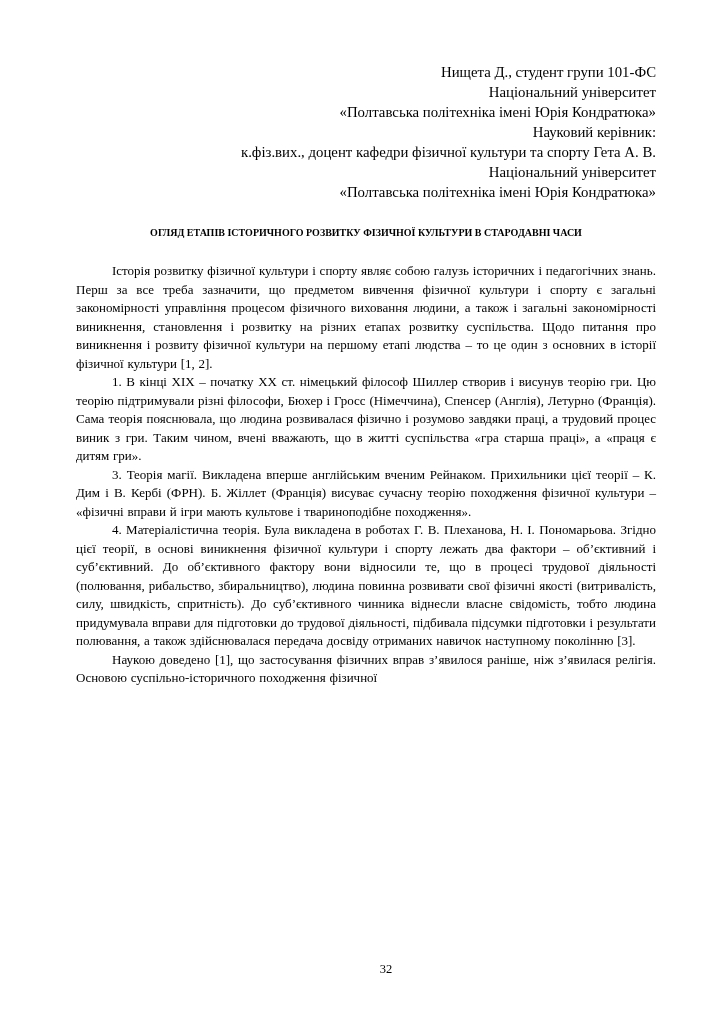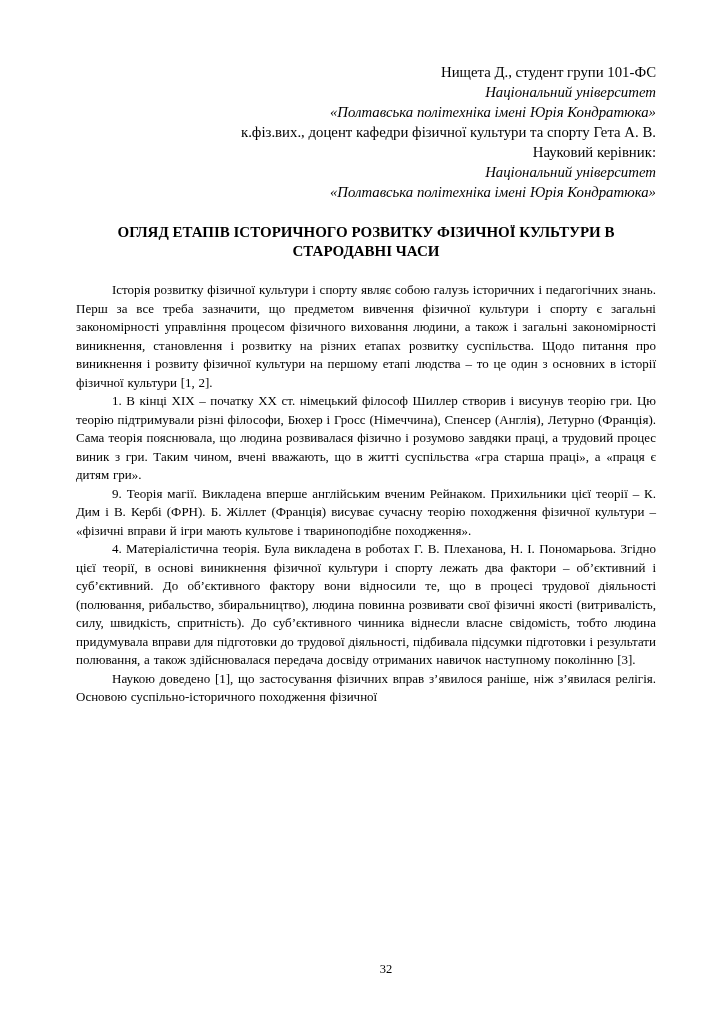--- a/index.html
+++ b/index.html
@@ -20,27 +20,26 @@
   }
   .header-block {
     text-align: right;
     font-size: 14.8px;
     line-height: 20px;
   }
   .header-line {
     white-space: nowrap;
   }
   .italic {
-    font-style: italic;
   }
   .doc-title {
     margin: 21px 0 20px 0;
     text-align: center;
     font-weight: bold;
-    font-size: 15px;
+    font-size: 10px;
     line-height: 19px;
   }
   .body-text p {
     margin: 0;
     text-indent: 36px;
     text-align: justify;
     font-size: 13px;
     line-height: 18.5px;
     word-spacing: 0.5px;
   }
@@ -57,31 +56,31 @@
 </style>
 </head>
 <body>
 
 <div class="page">
 
   <div class="header-block">
     <div class="header-line">Нищета Д., студент групи 101-ФС</div>
     <div class="header-line italic">Національний університет</div>
     <div class="header-line italic">«Полтавська політехніка імені Юрія Кондратюка»</div>
+    <div class="header-line">Науковий керівник:</div>
     <div class="header-line">к.фіз.вих., доцент кафедри фізичної культури та спорту Гета А. В.</div>
-    <div class="header-line">Науковий керівник:</div>
     <div class="header-line italic">Національний університет</div>
     <div class="header-line italic">«Полтавська політехніка імені Юрія Кондратюка»</div>
   </div>
 
   <h1 class="doc-title">ОГЛЯД ЕТАПІВ ІСТОРИЧНОГО РОЗВИТКУ ФІЗИЧНОЇ КУЛЬТУРИ В СТАРОДАВНІ ЧАСИ</h1>
 
   <div class="body-text">
     <p>Історія розвитку фізичної культури і спорту являє собою галузь історичних і педагогічних знань. Перш за все треба зазначити, що предметом вивчення фізичної культури і спорту є загальні закономірності управління процесом фізичного виховання людини, а також і загальні закономірності виникнення, становлення і розвитку на різних етапах розвитку суспільства. Щодо питання про виникнення і розвиту фізичної культури на першому етапі людства – то це один з основних в історії фізичної культури [1, 2].</p>
     <p>1. В кінці ХІХ – початку ХХ ст. німецький філософ Шиллер створив і висунув теорію гри. Цю теорію підтримували різні філософи, Бюхер і Гросс (Німеччина), Спенсер (Англія), Летурно (Франція). Сама теорія пояснювала, що людина розвивалася фізично і розумово завдяки праці, а трудовий процес виник з гри. Таким чином, вчені вважають, що в житті суспільства «гра старша праці», а «праця є дитям гри».</p>
-    <p>9. Теорія магії. Викладена вперше англійським вченим Рейнаком. Прихильники цієї теорії – К. Дим і В. Кербі (ФРН). Б. Жіллет (Франція) висуває сучасну теорію походження фізичної культури – «фізичні вправи й ігри мають культове і твариноподібне походження».</p>
+    <p>3. Теорія магії. Викладена вперше англійським вченим Рейнаком. Прихильники цієї теорії – К. Дим і В. Кербі (ФРН). Б. Жіллет (Франція) висуває сучасну теорію походження фізичної культури – «фізичні вправи й ігри мають культове і твариноподібне походження».</p>
     <p>4. Матеріалістична теорія. Була викладена в роботах Г. В. Плеханова, Н. І. Пономарьова. Згідно цієї теорії, в основі виникнення фізичної культури і спорту лежать два фактори – об’єктивний і суб’єктивний. До об’єктивного фактору вони відносили те, що в процесі трудової діяльності (полювання, рибальство, збиральництво), людина повинна розвивати свої фізичні якості (витривалість, силу, швидкість, спритність). До суб’єктивного чинника віднесли власне свідомість, тобто людина придумувала вправи для підготовки до трудової діяльності, підбивала підсумки підготовки і результати полювання, а також здійснювалася передача досвіду отриманих навичок наступному поколінню [3].</p>
     <p>Наукою доведено [1], що застосування фізичних вправ з’явилося раніше, ніж з’явилася релігія. Основою суспільно-історичного походження фізичної</p>
   </div>
 
   <div class="page-number">32</div>
 
 </div>
 
 </body></html>

